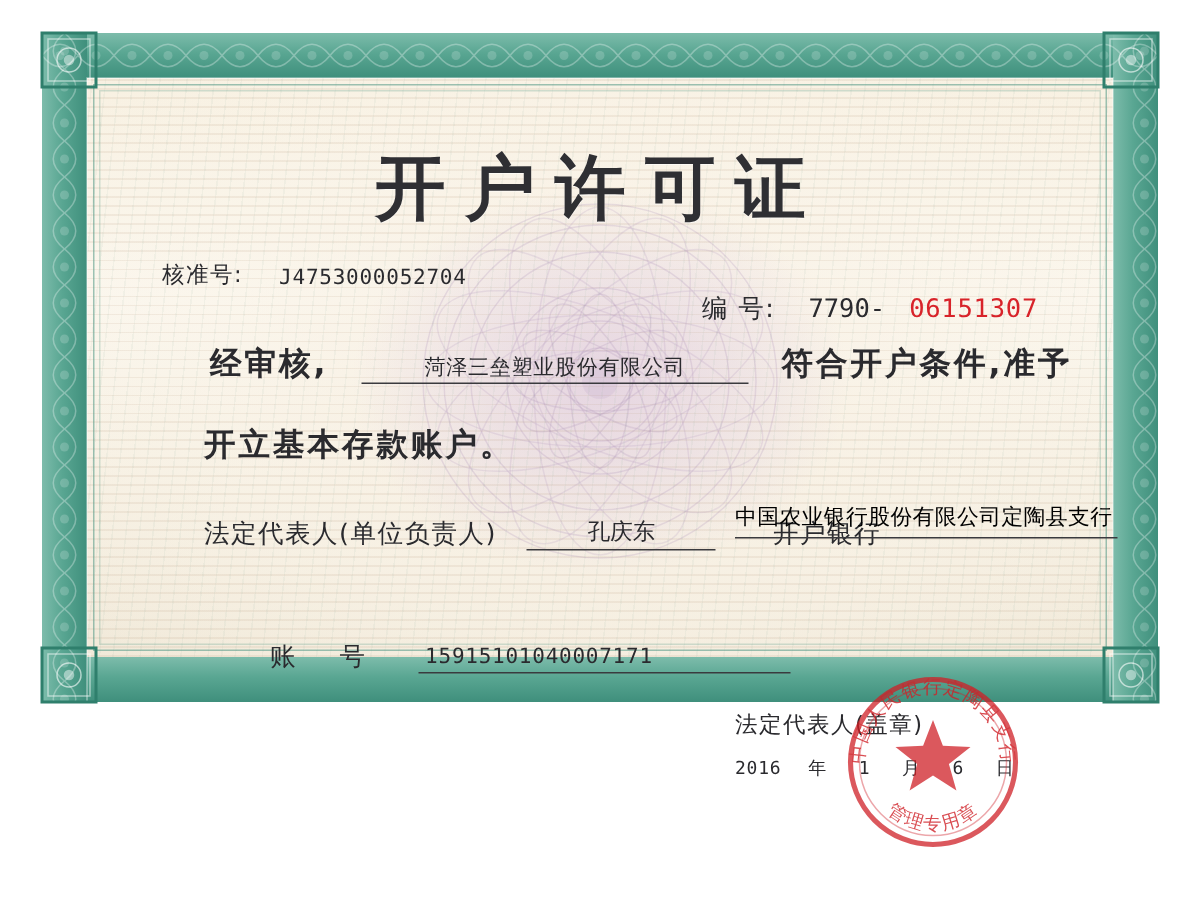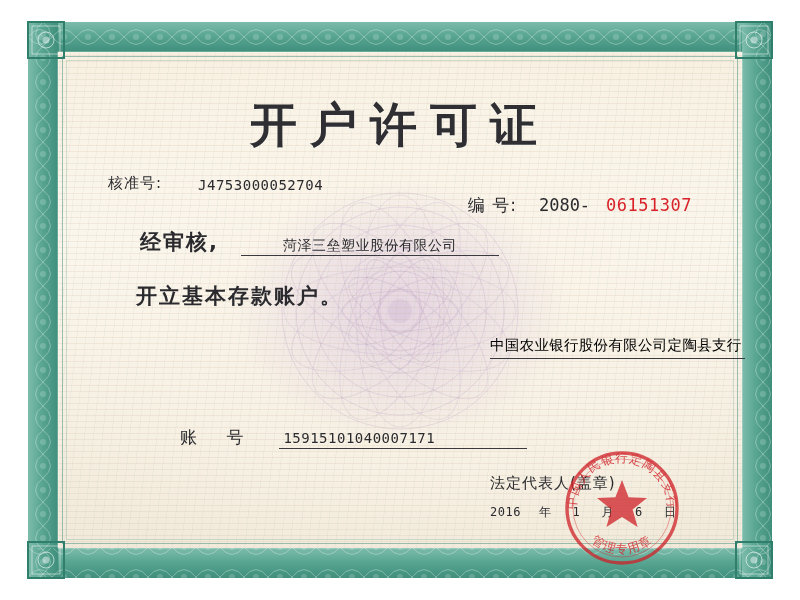--- a/index.html
+++ b/index.html
@@ -21,21 +21,21 @@
     height: 600px;
     background: #ffffff;
   }
 
   
   #certificate {
     position: absolute;
     left: 28px;
     top: 22px;
     width: 744px;
-    height: 556px;
+    height: 446px;
     background:
       radial-gradient(ellipse 230px 180px at 50% 52%, rgba(214,190,222,0.55) 0%, rgba(221,203,226,0.30) 45%, rgba(255,255,255,0) 72%),
       radial-gradient(ellipse 420px 300px at 50% 50%, rgba(248,240,228,0.85) 0%, rgba(250,244,233,0.45) 60%, rgba(255,255,255,0) 100%),
       linear-gradient(180deg, #f7efdf 0%, #f9f3e6 18%, #fbf7ee 40%, #f7f1e4 62%, #f3ecdd 85%, #efe7d6 100%);
     box-sizing: border-box;
   }
 
   
   #guilloche {
     position: absolute;
@@ -148,21 +148,21 @@
   
   #row-approval {
     left: 38px;
     top: 108px;
     font-size: 15px;
     display: flex;
     align-items: flex-end;
   }
   #row-approval .lbl { letter-spacing: 1px; }
   #row-approval .val {
-    margin-left: 20px;
+    margin-left: 8px;
     font-family: "DejaVu Sans Mono", "Liberation Mono", monospace;
     font-size: 14px;
     letter-spacing: .5px;
   }
 
   #row-serial {
     right: 38px;
     top: 104px;
     font-size: 17px;
     display: flex;
@@ -400,31 +400,37 @@
 
       <div id="title">开户许可证</div>
 
       <div class="row" id="row-approval">
         <span class="lbl">核准号:</span>
         <span class="val">J4753000052704</span>
       </div>
 
       <div class="row" id="row-serial">
         <span class="lbl">编 号:</span>
-        <span class="num-prefix">2080-</span>
+        <span class="num-prefix">7790-</span>
         <span class="num-red">06151307</span>
       </div>
 
       <div class="row" id="row-body1">
         <span class="strong">经审核,</span>
         <span class="fill">菏泽三垒塑业股份有限公司</span>
+        <span class="strong">符合开户条件,准予</span>
       </div>
 
       <div class="row" id="row-body2">开立基本存款账户。</div>
 
+      <div class="row" id="row-rep">
+        <span class="lbl">法定代表人(单位负责人)</span>
+        <span class="fill-rep">孔庆东</span>
+        <span class="lbl2">开户银行</span>
+      </div>
 
       <div id="bank-block">中国农业银行股份有限公司定陶县支行</div>
 
       <div class="row" id="row-account">
         <span class="lbl">账 号</span>
         <span class="fill-acct">15915101040007171</span>
       </div>
 
       <div class="row" id="row-issuer">
         <span class="seal-word">法定代表人(盖章)</span>

